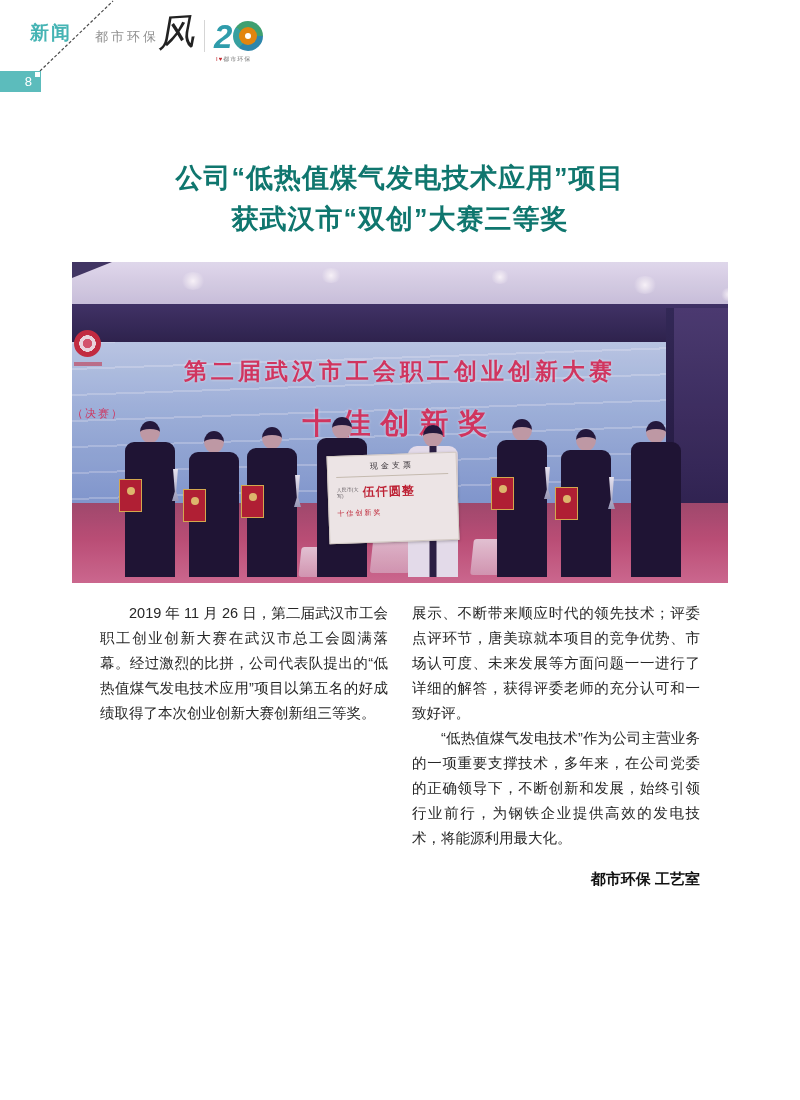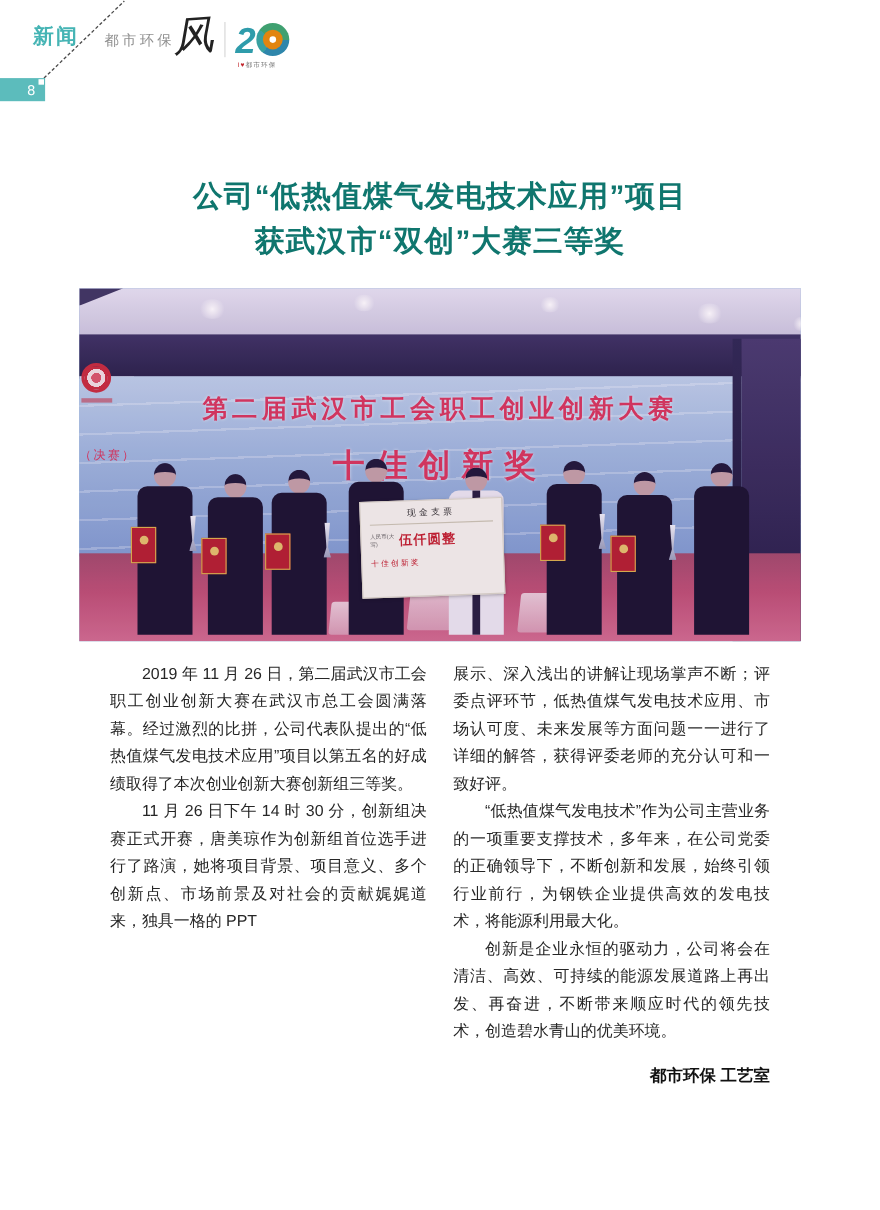--- a/index.html
+++ b/index.html
@@ -175,22 +175,20 @@
     <div class="board">
       <div class="b-title">现金支票</div>
       <div class="b-rule"></div>
       <span class="b-cur">人民币(大写)</span><span class="b-amount">伍仟圆整</span>
       <div class="b-award">十佳创新奖</div>
     </div>
   </div>
 
   <div class="col col-left">
     <p class="indent">2019 年 11 月 26 日，第二届武汉市工会职工创业创新大赛在武汉市总工会圆满落幕。经过激烈的比拼，公司代表队提出的“低热值煤气发电技术应用”项目以第五名的好成绩取得了本次创业创新大赛创新组三等奖。</p>
-    <p class="indent">11 月 26 日下午 14 时 30 分，创新组决赛正式开赛，唐美琼作为创新组首位选手进行了路演，她将项目背景、项目意义、多个创新点、市场前景及对社会的贡献娓娓道来，独具一格的 PPT</p>
   </div>
   <div class="col col-right">
-    <p>展示、深入浅出的讲解让现场掌声不断；评委点评环节，低热值煤气发电技术应用、市场认可度、未来发展等方面问题一一进行了详细的解答，获得评委老师的充分认可和一致好评。</p>
+    <p>展示、不断带来顺应时代的领先技术；评委点评环节，唐美琼就本项目的竞争优势、市场认可度、未来发展等方面问题一一进行了详细的解答，获得评委老师的充分认可和一致好评。</p>
     <p class="indent">“低热值煤气发电技术”作为公司主营业务的一项重要支撑技术，多年来，在公司党委的正确领导下，不断创新和发展，始终引领行业前行，为钢铁企业提供高效的发电技术，将能源利用最大化。</p>
-    <p class="indent">创新是企业永恒的驱动力，公司将会在清洁、高效、可持续的能源发展道路上再出发、再奋进，不断带来顺应时代的领先技术，创造碧水青山的优美环境。</p>
     <div class="byline">都市环保 工艺室</div>
   </div>
 
 </div>
 
 </body></html>

